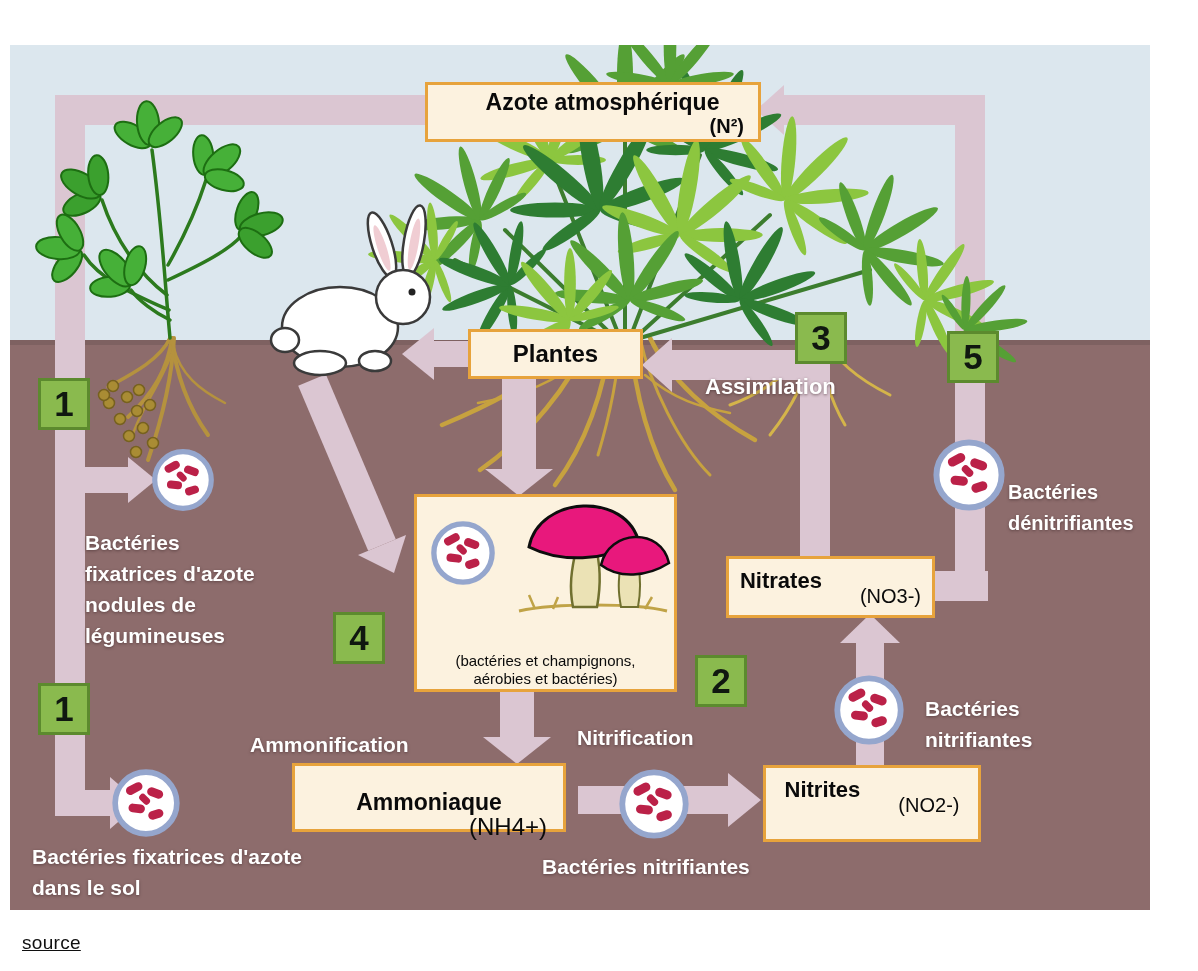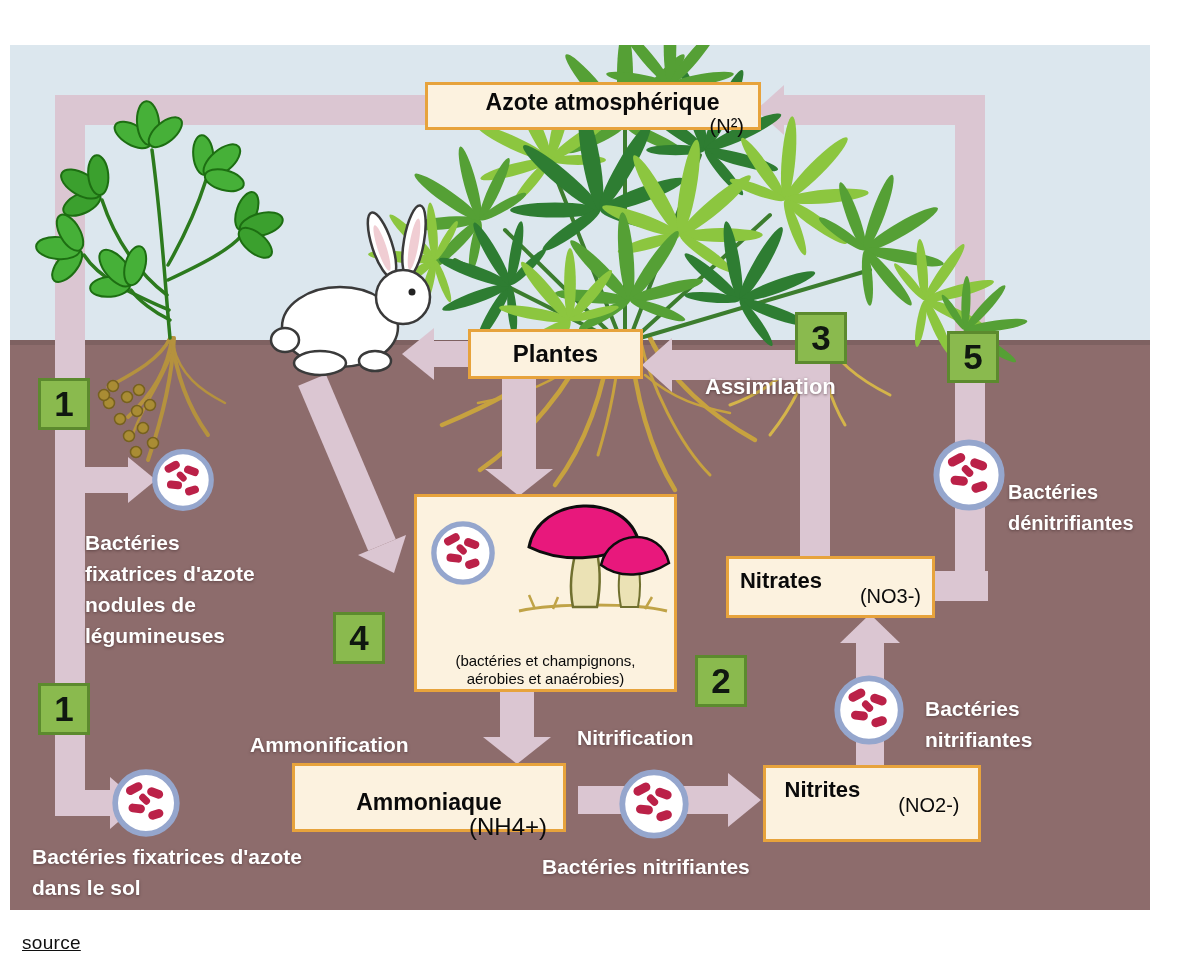--- a/index.html
+++ b/index.html
@@ -4,23 +4,23 @@
 <style>
   html,body{margin:0;padding:0;}
   body{
     width:1198px;height:971px;background:#ffffff;position:relative;overflow:hidden;
     font-family:"Liberation Sans","DejaVu Sans",sans-serif;
   }
   .diagram{position:absolute;left:10px;top:45px;width:1140px;height:865px;}
   .scene{position:absolute;left:0;top:0;width:1140px;height:865px;}
 
   .box{position:absolute;background:#fcf2df;border:3px solid #e7a33c;box-sizing:border-box;color:#0a0a0a;}
-  .box-atm{left:415px;top:37px;width:336px;height:48px;padding-top:4px;padding-left:19px;}
+  .box-atm{left:415px;top:37px;width:336px;height:60px;padding-top:4px;padding-left:19px;}
   .box-atm .t{font-size:23px;font-weight:bold;text-align:center;line-height:26px;}
-  .box-atm .f{font-size:20px;text-align:right;padding-right:14px;line-height:23px;}
+  .box-atm .f{font-size:20px;text-align:right;padding-right:14px;line-height:23px;font-weight:bold;}
   .box-plantes{left:458px;top:284px;width:175px;height:50px;display:flex;align-items:center;justify-content:center;font-size:24px;font-weight:bold;}
   .box-decomp{left:404px;top:449px;width:263px;height:198px;}
   .box-decomp .t{position:absolute;top:126px;width:100%;text-align:center;font-size:22px;font-weight:bold;}
   .box-decomp .sub1{position:absolute;top:155px;width:100%;text-align:center;font-size:15px;}
   .box-decomp .sub2{position:absolute;top:173px;width:100%;text-align:center;font-size:15px;}
   .pairbox{display:flex;justify-content:center;align-items:flex-start;gap:7px;}
   .box-nitrates{left:716px;top:511px;width:209px;height:62px;padding-top:9px;}
   .box-nitrites{left:753px;top:720px;width:218px;height:77px;padding-top:9px;}
   .pairbox .t{font-size:22px;font-weight:bold;}
   .pairbox .f{font-size:20px;margin-top:17px;margin-left:31px;}
@@ -238,21 +238,21 @@
       </svg>
     <svg style="position:absolute;left:88px;top:-14px;width:172px;height:138px" viewBox="0 0 172 138">
       <path d="M14,128 C50,120 130,120 162,128" stroke="#c0a347" stroke-width="3" fill="none"></path>
       <path d="M30,126 l-6,-14 M48,126 l5,-12 M140,126 l7,-12" stroke="#c0a347" stroke-width="2.5" fill="none"></path>
       <path d="M72,62 C66,88 64,104 68,124 L92,124 C96,102 96,82 90,62 Z" fill="#ebe2b5" stroke="#70702f" stroke-width="2.5"></path>
       <path d="M116,80 C113,98 113,108 116,124 L133,124 C136,108 136,96 133,80 Z" fill="#ebe2b5" stroke="#70702f" stroke-width="2"></path>
       <path d="M24,64 C34,12 122,8 134,60 C98,78 56,80 24,64 Z" fill="#e8187c" stroke="#0d0d0d" stroke-width="3"></path>
       <path d="M96,82 C104,46 156,44 164,80 C142,94 114,96 96,82 Z" fill="#e8187c" stroke="#0d0d0d" stroke-width="2.5"></path>
     </svg>
     <div class="sub1">(bactéries et champignons,</div>
-    <div class="sub2">aérobies et anaérobies)</div>
+    <div class="sub2">aérobies et bactéries)</div>
   </div>
 
   <div class="box box-nitrates pairbox">
     <span class="t">Nitrates</span>
     <span class="f">(NO3-)</span>
   </div>
 
   <div class="box box-ammon">
     <div class="t">Ammoniaque</div>
     <div class="f">(NH4+)</div>

